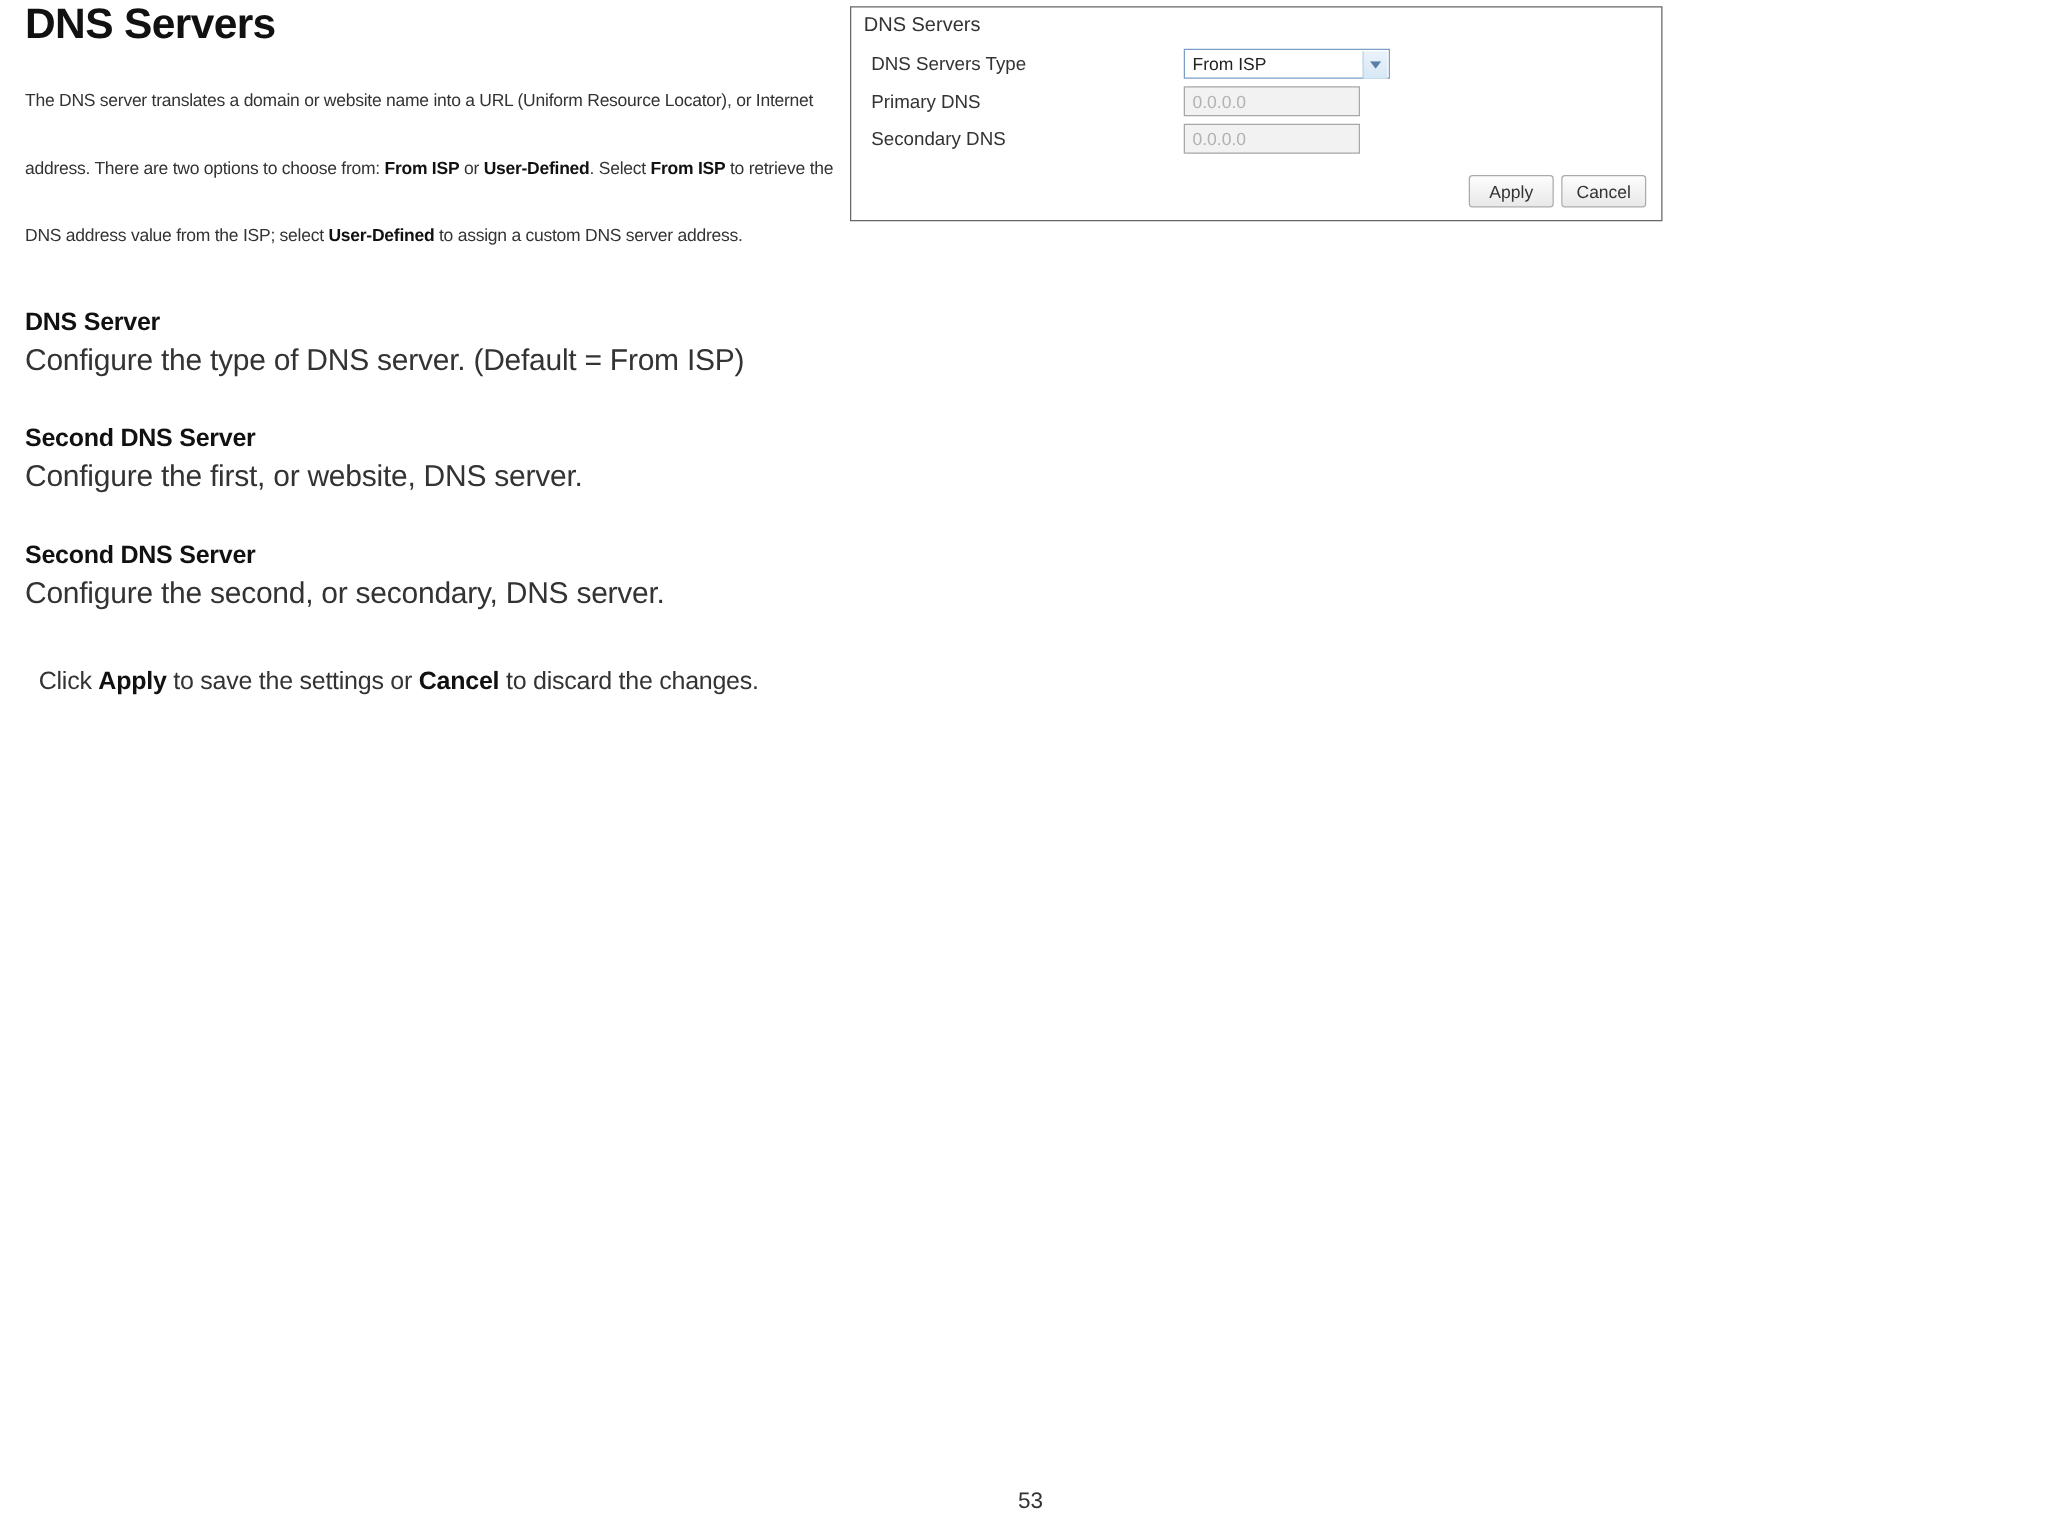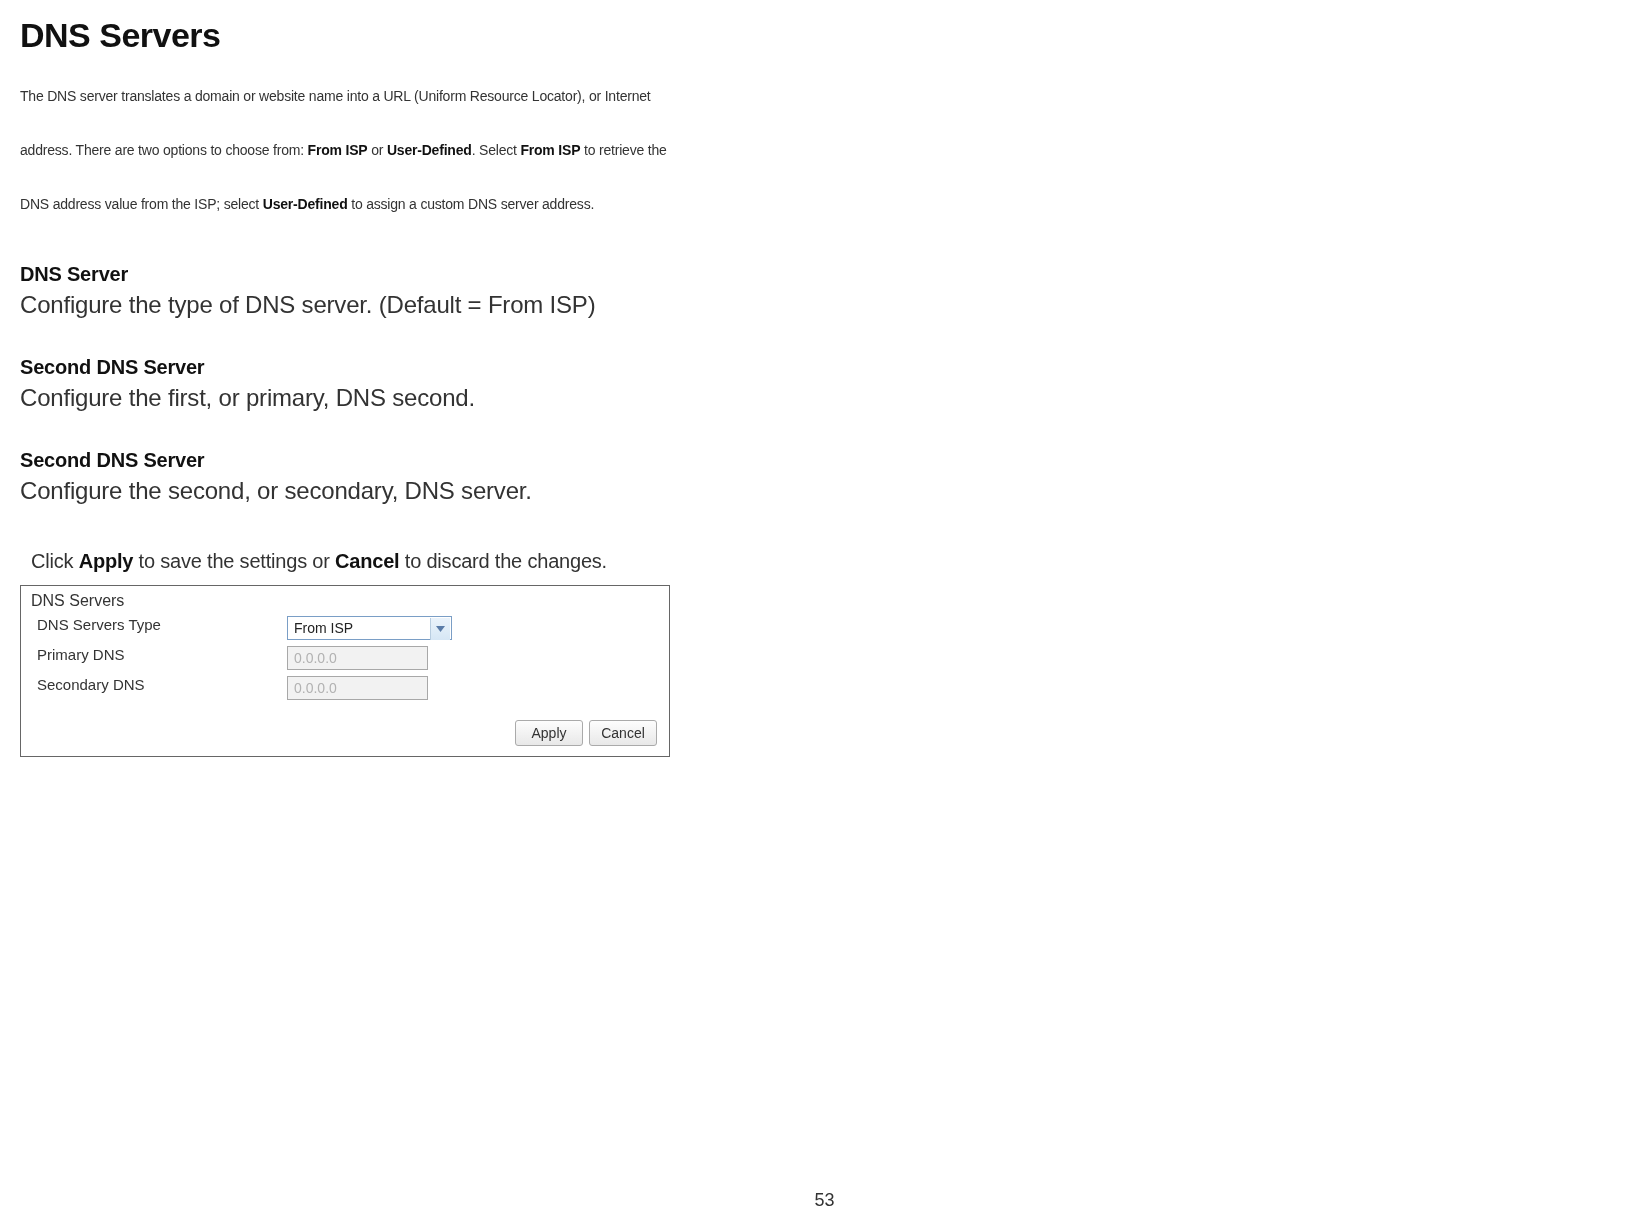--- a/index.html
+++ b/index.html
@@ -7,22 +7,22 @@
       font-family: Arial, Helvetica, sans-serif;
       background: #ffffff;
       color: #1a1a1a;
       width: 1637px;
       height: 1231px;
       position: relative;
       padding: 0;
     }
     .page-content {
       display: flex;
-      flex-direction: column;
-      padding: 16px 20px;
+      flex-direction: row;
+      padding: 0 20px;
     }
     .text-column {
       width: 660px;
       padding-right: 10px;
     }
     .page-heading {
       font-size: 34px;
       font-weight: 700;
       letter-spacing: -0.5px;
       margin-bottom: 14px;
@@ -71,21 +71,21 @@
     .panel-title {
       padding: 6px 10px 2px 10px;
       color: #333;
       font-size: 16px;
     }
     .panel-body {
       padding: 4px 16px 6px 16px;
     }
     .panel-row {
       display: flex;
-      align-items: flex-start;
+      align-items: center;
       height: 30px;
     }
     .panel-label {
       width: 250px;
       color: #333;
       font-size: 15px;
     }
     .select-wrap {
       position: relative;
       display: inline-block;
@@ -166,21 +166,21 @@
     <h1 class="page-heading">DNS Servers</h1>
 
     <p class="intro-para">
       <span>The DNS server translates a domain or website name into a URL (Uniform Resource Locator), or Internet address. There are two options to choose from: </span><b>From ISP</b><span> or </span><b>User-Defined</b><span>. Select </span><b>From ISP</b><span> to retrieve the DNS address value from the ISP; select </span><b>User-Defined</b><span> to assign a custom DNS server address.</span>
     </p>
 
     <div class="section-heading">DNS Server</div>
     <div class="section-desc">Configure the type of DNS server. (Default = From ISP)</div>
 
     <div class="section-heading">Second DNS Server</div>
-    <div class="section-desc">Configure the first, or primary, DNS second.</div>
+    <div class="section-desc">Configure the first, or website, DNS server.</div>
 
     <div class="section-heading">Second DNS Server</div>
     <div class="section-desc">Configure the second, or secondary, DNS server.</div>
 
     <p class="apply-para">
       <span>Click </span><b>Apply</b><span> to save the settings or </span><b>Cancel</b><span> to discard the changes.</span>
     </p>
   </div>
 
   <div class="figure-column">

